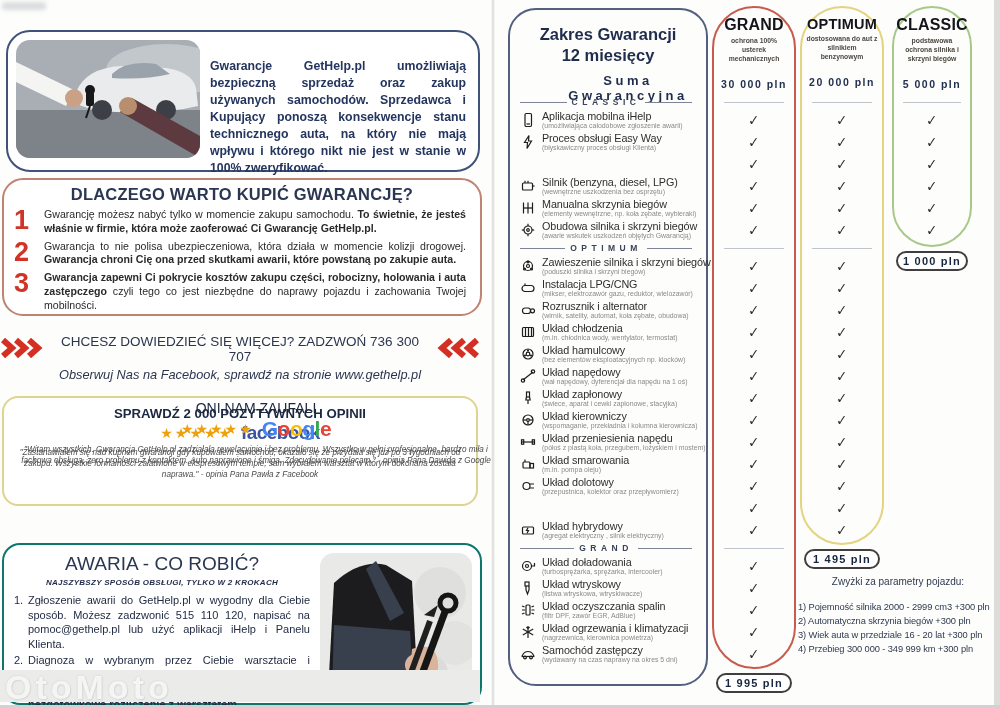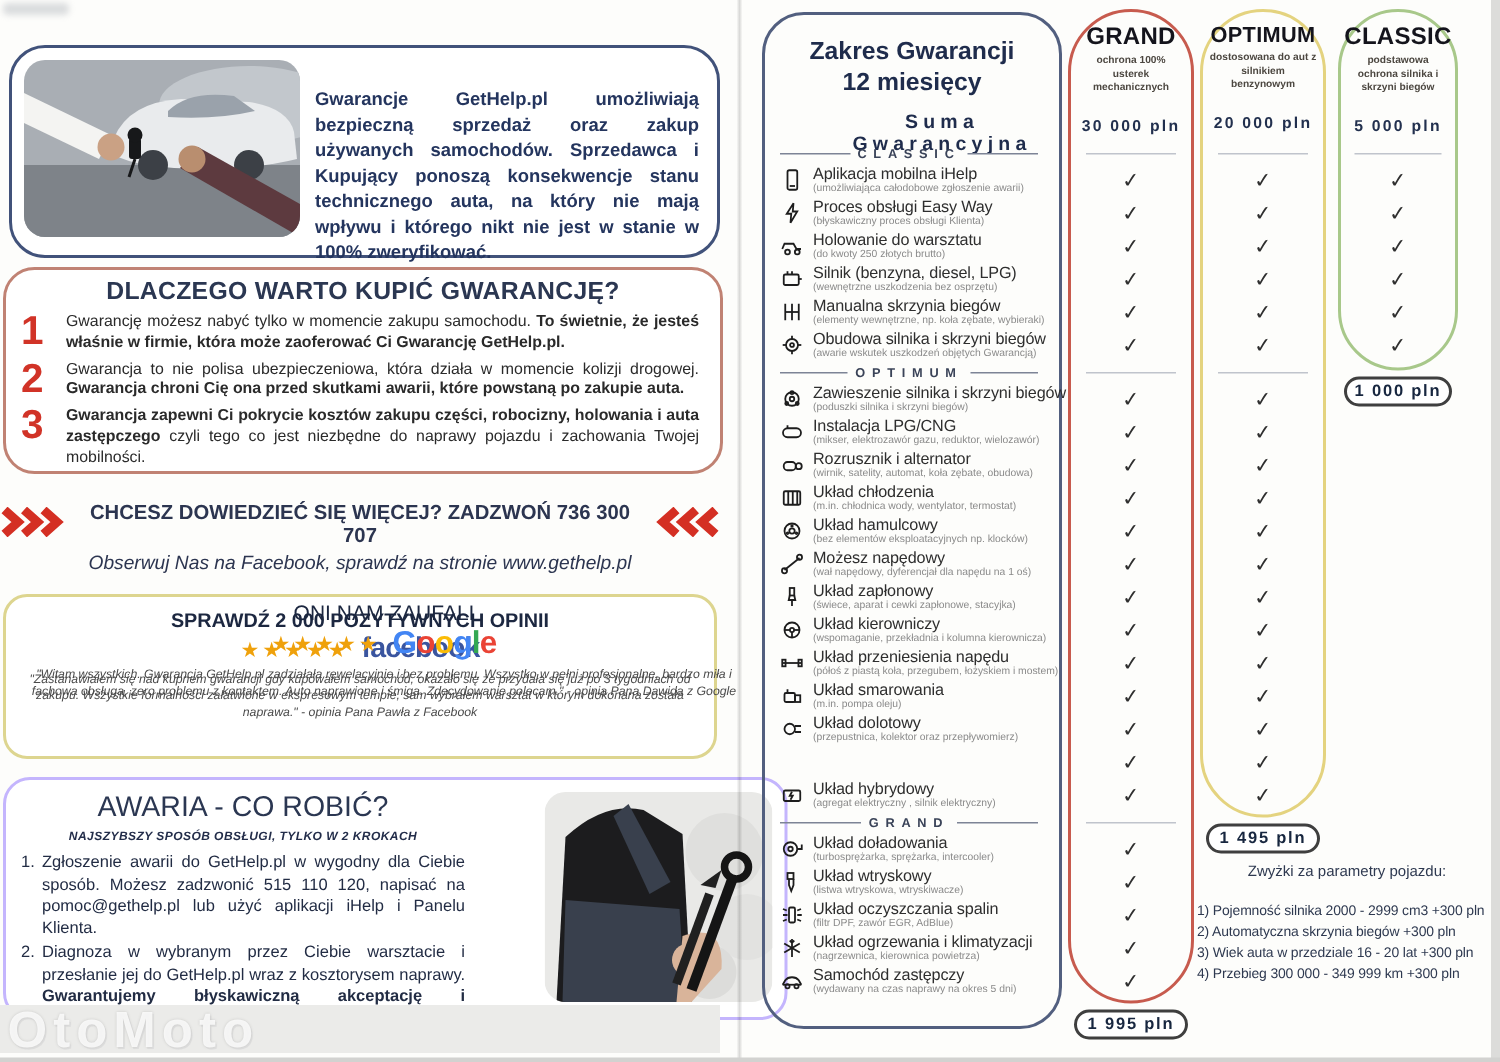--- a/index.html
+++ b/index.html
@@ -20,35 +20,35 @@
   .intro-text{position:absolute;left:202px;top:14px;width:256px;font-size:12.3px;font-weight:bold;
               color:#24355e;text-align:justify;line-height:1.38;}
   .why-box{left:2px;top:178px;width:476px;height:134px;border:2px solid #c08273;border-radius:21px;}
   .why-title{margin:5px 0 2px;text-align:center;font-size:16.5px;font-weight:bold;color:#2b3752;letter-spacing:.2px;}
   .why-item{position:relative;padding:2px 14px 2px 40px;font-size:10.6px;line-height:1.3;
             color:#2a2a2a;text-align:justify;}
   .why-num{position:absolute;left:10px;top:1px;font-size:27px;font-weight:bold;color:#d13327;line-height:1;}
   .seg-bold{font-weight:bold;}
   .cta{position:absolute;left:0;top:334px;width:480px;text-align:center;}
   .cta-line1{display:flex;align-items:center;justify-content:center;gap:12px;
-             font-size:13.5px;font-weight:bold;color:#2c3550;}
+             font-size:13.5px;font-weight:normal;color:#2c3550;}
   .cta-line2{font-size:12.8px;color:#2c3550;margin-top:3px;font-style:italic;}
   .chev{display:inline-block;}
   .reviews-box{left:2px;top:396px;width:476px;height:110px;border:2px solid #ddd58f;border-radius:16px;
                display:flex;padding:6px 8px;box-sizing:border-box;}
   .rev-col{flex:1;text-align:center;padding:0 6px;}
   .rev-col.left{flex:0 0 42%;}
   .rev-title{font-size:14px;color:#1c2740;margin:2px 0 1px;}
   .rev-title.bold{font-weight:bold;font-size:13.2px;}
   .logo-row{display:flex;align-items:center;justify-content:center;gap:8px;margin:1px 0 3px;}
   .stars{color:#efa10b;font-size:14px;letter-spacing:2px;}
   .google-logo{font-size:21px;font-weight:bold;letter-spacing:-.5px;}
   .fb-logo{font-size:19px;font-weight:bold;color:#3a559f;letter-spacing:-.6px;}
   .quote{font-size:8.2px;font-style:italic;color:#4a4a4a;line-height:1.35;}
-  .awaria-box{left:2px;top:518px;width:476px;height:158px;border:2px solid #c4b5fd;border-radius:18px;padding-left:43px;}
+  .awaria-box{left:2px;top:543px;width:476px;height:158px;border:2px solid #0f766e;border-radius:18px;}
   .aw-left{position:absolute;left:10px;top:6px;width:296px;}
   .aw-title{text-align:center;font-size:19px;color:#2b3752;margin:2px 0 3px;}
   .aw-sub{text-align:center;font-size:8px;font-weight:bold;font-style:italic;color:#232d4a;
           letter-spacing:.3px;margin-bottom:6px;}
   .aw-step{position:relative;padding-left:14px;font-size:11px;line-height:1.32;color:#222c44;
            text-align:justify;margin-bottom:2px;}
   .aw-num{position:absolute;left:0;top:0;}
   .aw-photo{position:absolute;right:8px;top:8px;width:152px;height:140px;border-radius:14px;overflow:hidden;}
   .wm-band{position:absolute;left:0;top:670px;width:480px;height:32px;background:#ebebe9;}
   .watermark{position:absolute;left:5px;top:668px;font-size:34px;font-weight:bold;letter-spacing:4px;
@@ -299,31 +299,20 @@
             <span class="check">✓</span>
           </div>
           <div class="lane optimum">
             <span class="check">✓</span>
           </div>
           <div class="lane classic">
             <span class="check">✓</span>
           </div>
         </div>
         <div class="row row-item">
-          <div class="list-lane">
-            <span class="it-icon"><svg width="16" height="16" viewBox="0 0 16 16">
-                <g stroke="#1d1d1d" stroke-width="1.2" fill="none">
-                  <path d="M1.5 10 L3 6.5 h6 l2 3.5 h3"></path>
-                  <circle cx="5" cy="12" r="1.6"></circle>
-                  <circle cx="11.5" cy="12" r="1.6"></circle>
-                </g>
-              </svg></span>
-            <span class="it-title">Holowanie do warsztatu</span>
-            <span class="it-sub">(do kwoty 250 złotych brutto)</span>
-          </div>
           <div class="lane grand">
             <span class="check">✓</span>
           </div>
           <div class="lane optimum">
             <span class="check">✓</span>
           </div>
           <div class="lane classic">
             <span class="check">✓</span>
           </div>
         </div>
@@ -513,21 +502,21 @@
         </div>
         <div class="row row-item">
           <div class="list-lane">
             <span class="it-icon"><svg width="16" height="16" viewBox="0 0 16 16">
                 <g stroke="#1d1d1d" stroke-width="1.2" fill="none">
                   <line x1="3" y1="12" x2="13" y2="4"></line>
                   <circle cx="3" cy="12.5" r="1.7"></circle>
                   <circle cx="13" cy="3.5" r="1.7"></circle>
                 </g>
               </svg></span>
-            <span class="it-title">Możesz napędowy</span>
+            <span class="it-title">Układ napędowy</span>
             <span class="it-sub">(wał napędowy, dyferencjał dla napędu na 1 oś)</span>
           </div>
           <div class="lane grand">
             <span class="check">✓</span>
           </div>
           <div class="lane optimum">
             <span class="check">✓</span>
           </div>
         </div>
         <div class="row row-item">

